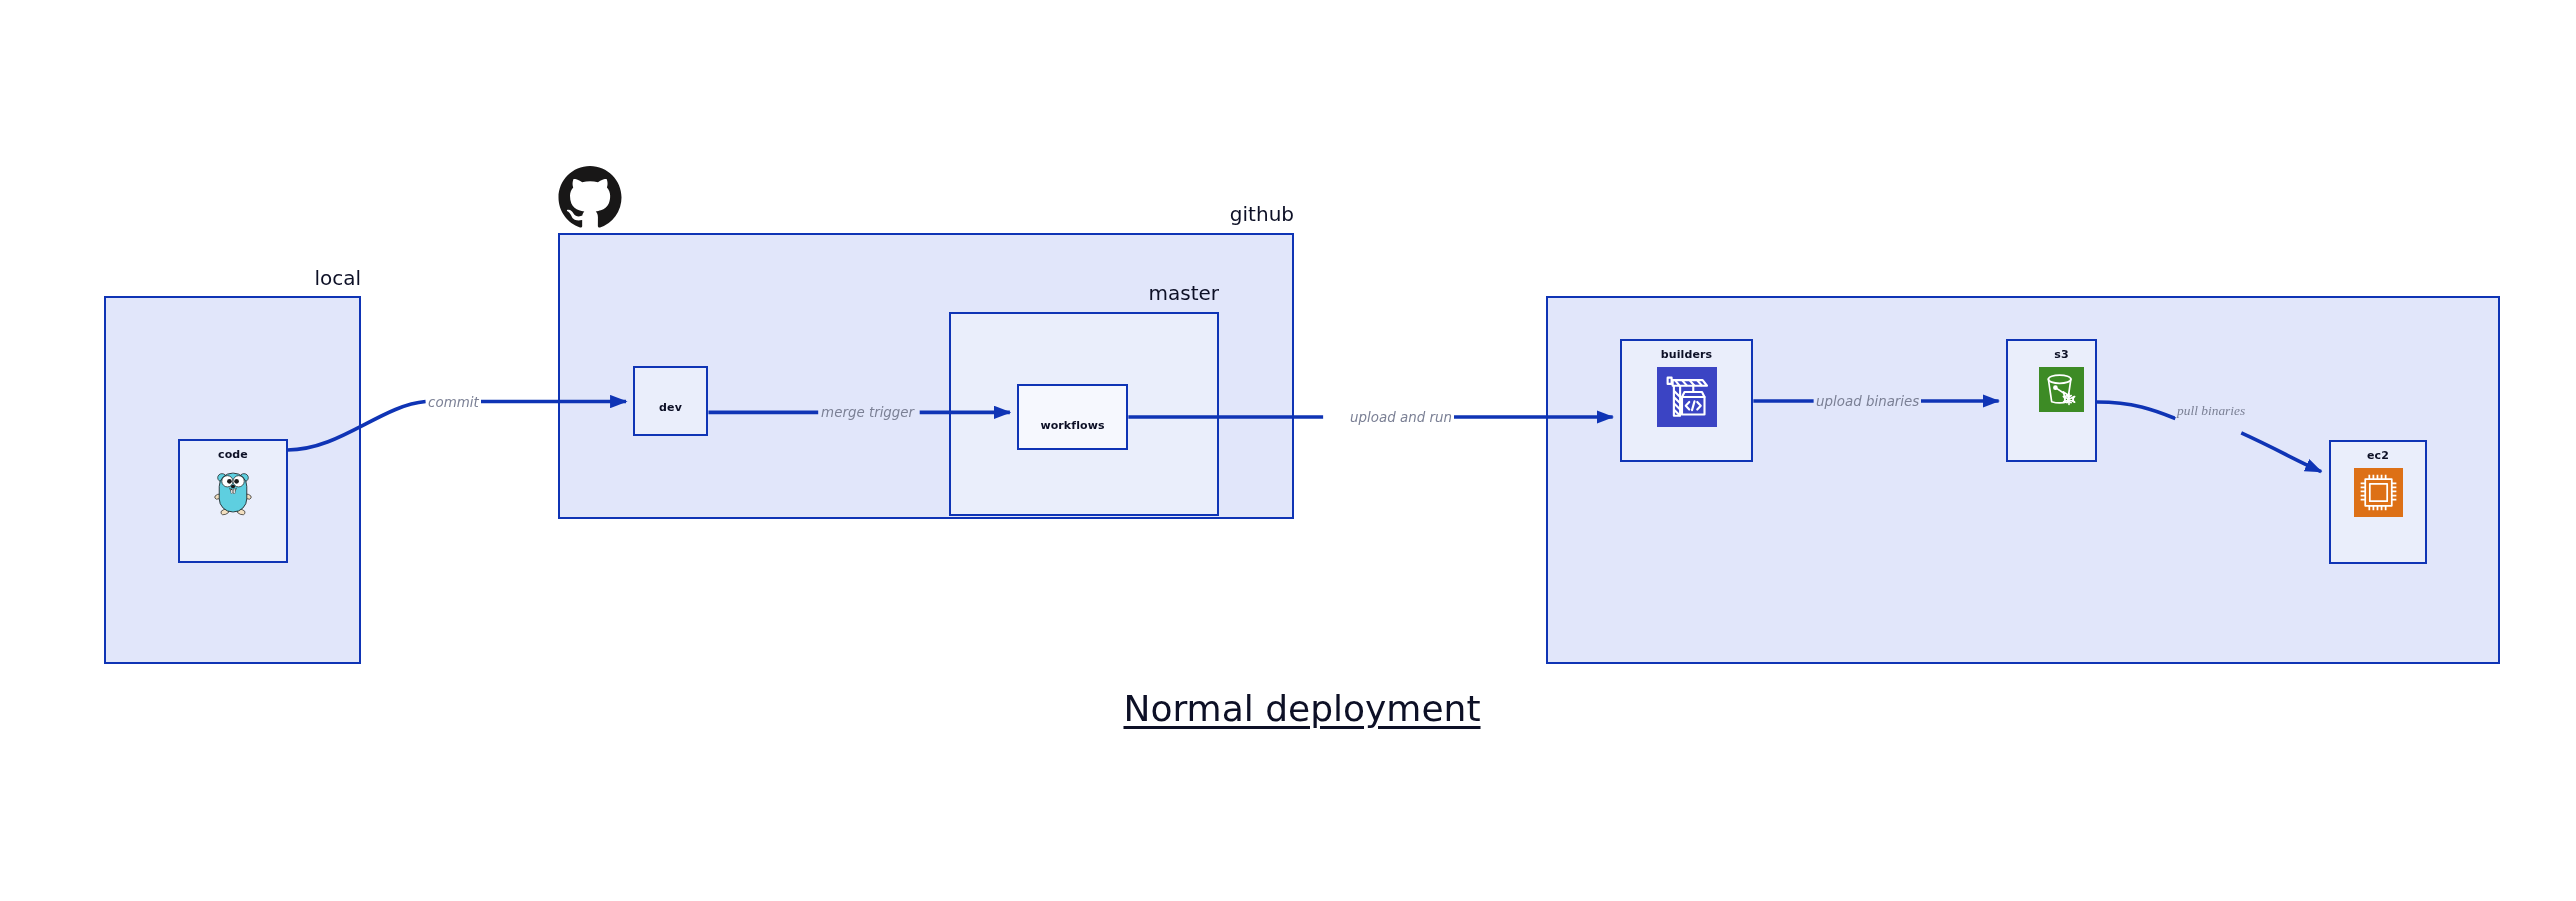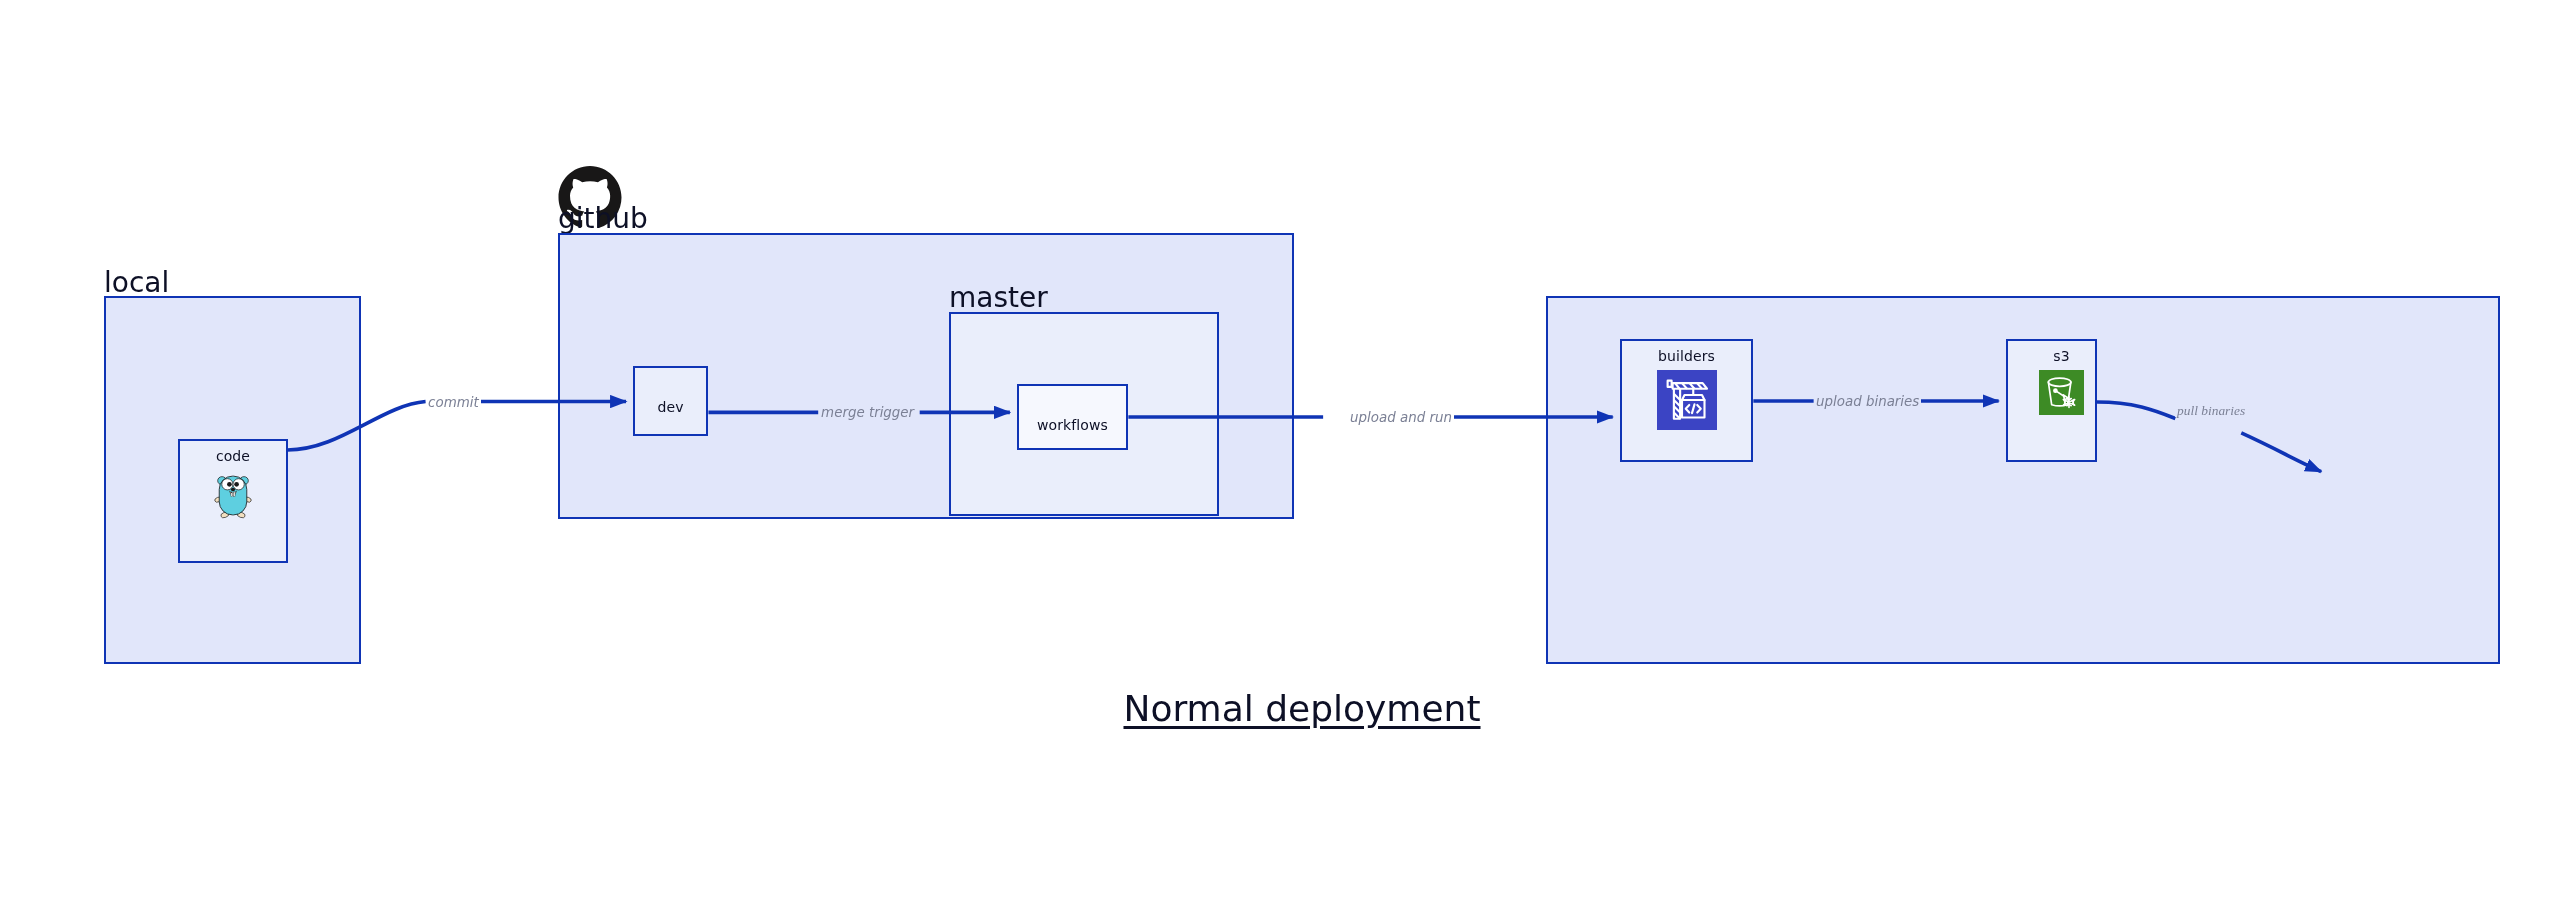--- a/index.html
+++ b/index.html
@@ -1,26 +1,26 @@
 <!DOCTYPE html>
 <html style="font-size:8.2px"><head>
 <meta charset="utf-8">
 <style>
   html,body{margin:0;padding:0;background:#ffffff;}
   body{width:2604px;height:902px;font-family:"DejaVu Sans",sans-serif;overflow:hidden;}
   #stage{position:relative;width:2604px;height:902px;background:#ffffff;}
 
   .grp{position:absolute;background:#e1e6fa;border:2.6px solid #0f34b5;box-sizing:border-box;}
-  .grp-title{position:absolute;color:#0d1026;font-size:28px;font-family:"DejaVu Sans",sans-serif;
-             white-space:nowrap;text-align:left;}
+  .grp-title{position:absolute;color:#0d1026;font-size:20px;font-family:"DejaVu Sans",sans-serif;
+             white-space:nowrap;text-align:right;}
 
   .node{position:absolute;background:#eaeefb;border:2.6px solid #0f34b5;box-sizing:border-box;
         display:flex;flex-direction:column;align-items:center;}
   .node.white{background:#f6f8fe;}
-  .node-label{font-size:14px;font-weight:normal;color:#0d1026;margin-top:7.2px;letter-spacing:0.1px;
+  .node-label{font-size:11px;font-weight:bold;color:#0d1026;margin-top:7.2px;letter-spacing:0.1px;
               font-family:"DejaVu Sans",sans-serif;white-space:nowrap;}
   .node-icon{margin-top:6.2px;}
 
   .edge-label{position:absolute;font-style:italic;color:#7b8095;font-size:13.4px;
               font-family:"DejaVu Sans",sans-serif;white-space:nowrap;background:#ffffff;
               padding:0 2.1px;line-height:1;}
   .edge-label.onblue{background:#e1e6fa;}
 
   svg.wires{position:absolute;left:0;top:0;width:2604px;height:902px;overflow:visible;
             pointer-events:none;}
@@ -127,20 +127,38 @@
         <g fill="none" stroke="#ffffff" stroke-width="1.7" stroke-linecap="round">
           <path d="M32 28.5 V40 M26.3 31.5 L37.7 37.5 M37.7 31.5 L26.3 37.5"></path>
           <path d="M29.6 30.4 L32 31.8 L34.4 30.4 M29.6 38.1 L32 36.7 L34.4 38.1"></path>
           <path d="M27.3 33.6 L27.9 36 L26 37.5 M36.7 33.6 L36.1 36 L38 37.5"></path>
           <path d="M26 31.5 L27.9 33 L27.3 35.4 M38 31.5 L36.1 33 L36.7 35.4"></path>
         </g>
       </svg>
     </div>
   </div>
 
+  <div class="node" style="left:2329px;top:440px;width:98px;height:124px;">
+    <div class="node-label">ec2</div>
+    <div class="node-icon">
+      <svg width="49" height="49" viewBox="0 0 48 48">
+        <rect x="0" y="0" width="48" height="48" fill="#dd7016"></rect>
+        <g fill="none" stroke="#ffffff" stroke-width="1.7" stroke-linejoin="round">
+          <rect x="11" y="11" width="26" height="26"></rect>
+          <rect x="15.5" y="15.5" width="17" height="17"></rect>
+        </g>
+        <g stroke="#ffffff" stroke-width="1.7" stroke-linecap="butt">
+          <path d="M15 11 V6.5 M19 11 V6.5 M23 11 V6.5 M27 11 V6.5 M31 11 V6.5"></path>
+          <path d="M15 37 V41.5 M19 37 V41.5 M23 37 V41.5 M27 37 V41.5 M31 37 V41.5"></path>
+          <path d="M11 15 H6.5 M11 19 H6.5 M11 23 H6.5 M11 27 H6.5 M11 31 H6.5"></path>
+          <path d="M37 15 H41.5 M37 19 H41.5 M37 23 H41.5 M37 27 H41.5 M37 31 H41.5"></path>
+        </g>
+      </svg>
+    </div>
+  </div>
 
   <svg class="wires" viewBox="0 0 5054 1750" width="2604" height="902">
     <defs>
       <marker id="ah" markerWidth="10" markerHeight="8" refX="9.2" refY="4" orient="auto" markerUnits="userSpaceOnUse">
         <path d="M0,0 L10,4 L0,8 z" fill="#0f34b5"></path>
       </marker>
       <marker id="ahb" markerWidth="34" markerHeight="26" refX="31" refY="13" orient="auto" markerUnits="userSpaceOnUse">
         <path d="M0,0 L34,13 L0,26 z" fill="#0f34b5"></path>
       </marker>
     </defs>

